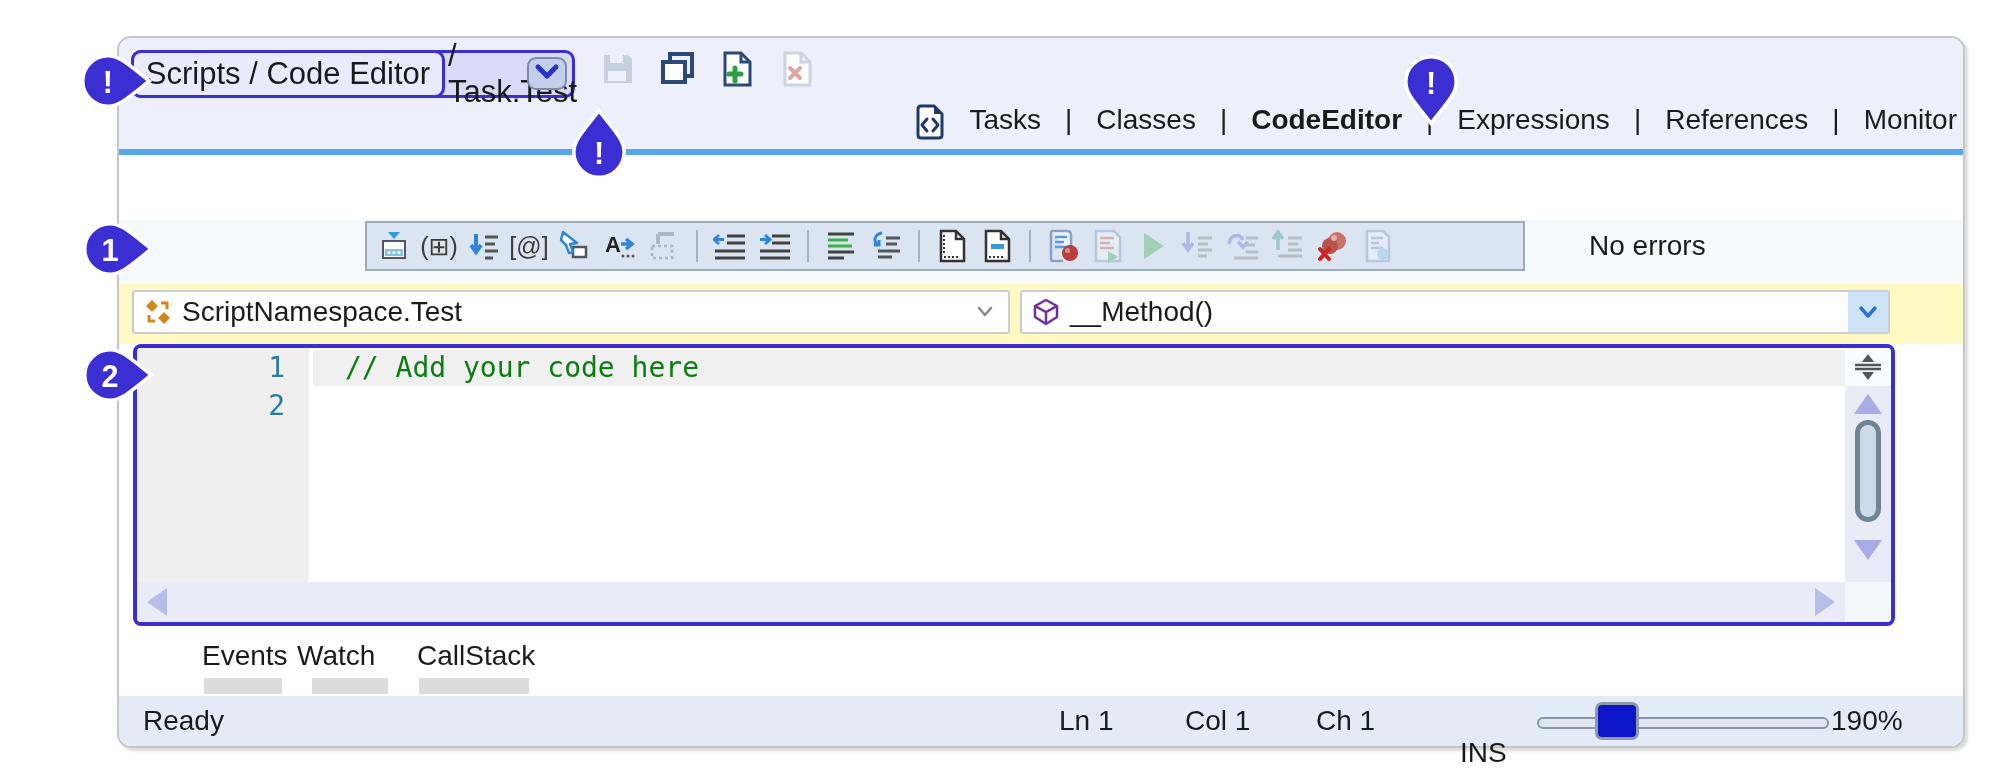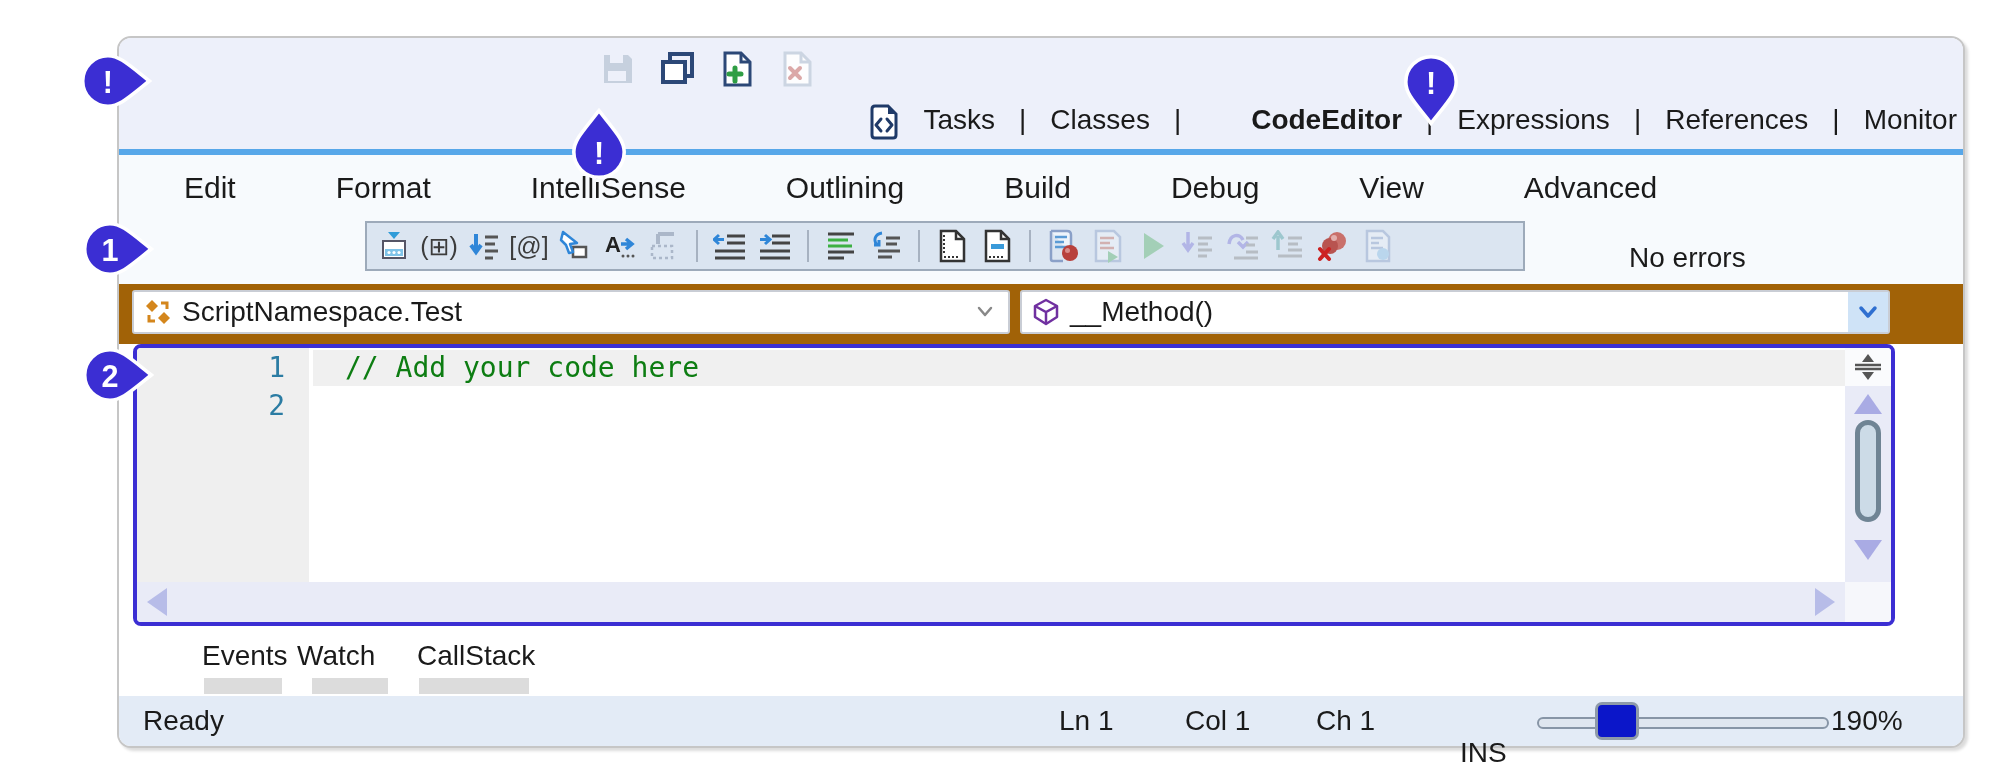--- a/index.html
+++ b/index.html
@@ -16,39 +16,39 @@
                border:3px solid #3b2ed3;border-radius:10px;display:flex;align-items:center;justify-content:center;
                font-size:31px;}
   .crumb-current{position:absolute;left:314px;top:0;height:42px;display:flex;align-items:center;font-size:31px;}
   .crumb-dd{position:absolute;right:5px;top:4px;width:40px;height:33px;background:#c3cfe9;border:2px solid #7d8aa5;
             border-radius:9px;display:flex;align-items:center;justify-content:center;padding:0;cursor:pointer;}
   .file-toolbar{position:absolute;left:478px;top:12px;display:flex;gap:20px;align-items:center;}
   .fbtn{width:40px;height:40px;border:none;background:transparent;padding:2px;display:flex;align-items:center;justify-content:center;}
   .view-tabs{position:absolute;right:6px;bottom:2px;display:flex;align-items:flex-start;gap:24px;font-size:28px;white-space:nowrap;}
   .view-tabs .sep{color:#1a1a1a;}
   .view-tabs .vt{cursor:pointer;}
-  .view-tabs .active{font-weight:bold;margin-left:46px;}
+  .view-tabs .active{font-weight:bold;}
   
   .menubar{position:absolute;left:0;top:117px;width:100%;height:65px;background:#f7fafd;
            display:flex;align-items:center;gap:100px;padding-left:65px;box-sizing:border-box;font-size:30px;}
   .menubar span{cursor:pointer;}
   
   .toolbar-row{position:absolute;left:0;top:182px;width:100%;height:64px;background:#f7fafd;}
   .lang-select{position:absolute;left:13px;top:4px;width:216px;height:40px;background:#c9d7eb;
                border:3px solid #3b2ed3;border-radius:9px;display:flex;align-items:center;font-size:28px;cursor:pointer;}
   .lang-select .lbl{padding-left:12px;}
   .lang-select svg{position:absolute;right:12px;top:14px;}
   .edit-toolbar{position:absolute;left:246px;top:1px;width:1160px;height:50px;background:#dbe5f1;
                 border:2px solid #9daaba;box-sizing:border-box;display:flex;align-items:center;gap:11px;padding:0 10px;}
   .tbtn{width:34px;height:34px;border:none;background:transparent;padding:0;display:flex;align-items:center;justify-content:center;font-size:25px;color:#3c3c3c;}
   .tsep{width:2px;height:32px;background:#a7b2c1;margin:0 4px;flex:none;}
   .dis{opacity:.42;}
-  .no-errors{position:absolute;left:1470px;top:12px;height:52px;display:flex;align-items:center;font-size:28px;margin-left:40px;}
-  
-  .combo-row{position:absolute;left:0;top:246px;width:100%;height:60px;background:#a16207;}
+  .no-errors{position:absolute;left:1470px;top:0;height:52px;display:flex;align-items:center;font-size:28px;}
+  
+  .combo-row{position:absolute;left:0;top:246px;width:100%;height:60px;background:#fef9c3;}
   .combo{position:absolute;top:6px;height:44px;background:#fff;border:2px solid #c9cdd5;border-radius:3px;
          box-sizing:border-box;display:flex;align-items:center;font-size:28px;cursor:pointer;}
   .combo .cicon{margin:0 10px 0 10px;display:flex;}
   .combo1{left:13px;width:878px;}
   .combo2{left:901px;width:870px;}
   .combo .chev-sm{position:absolute;right:14px;top:14px;}
   .combo .chev-box{position:absolute;right:0;top:0;width:40px;height:40px;background:#cfe3f7;
                    display:flex;align-items:center;justify-content:center;}
   
   .editor{position:absolute;left:14px;top:306px;width:1762px;height:282px;box-sizing:border-box;
@@ -93,20 +93,33 @@
   .badge svg{display:block;}
   .badge text{font-family:"Liberation Sans",sans-serif;font-weight:bold;fill:#fff;}
 </style>
 </head>
 <body>
 
 <div class="app">
   <div class="panel">
 
     <div class="header">
+      <div class="breadcrumb">
+        <div class="crumb-inner">
+          <span>Scripts / Code Editor</span>
+        </div>
+        <span class="crumb-current">/ Task.Test</span>
+        <button class="crumb-dd">
+          <span>
+            <svg width="26" height="18" viewBox="0 0 26 18">
+                <polyline points="4,4 13,13 22,4" fill="none" stroke="#2733c9" stroke-width="5" stroke-linecap="round" stroke-linejoin="round"></polyline>
+              </svg>
+          </span>
+        </button>
+      </div>
 
       <div class="file-toolbar">
         <button class="fbtn">
           <span>
             <svg width="36" height="36" viewBox="0 0 36 36">
                 <path d="M5 4 h24 l4 4 v24 h-28 z" fill="#c6d0de"></path>
                 <rect x="11" y="4" width="13" height="8" fill="#edf0fa"></rect>
                 <rect x="9" y="20" width="18" height="10" fill="#edf0fa"></rect>
               </svg>
           </span>
@@ -156,30 +169,20 @@
         <span class="vt">Expressions</span>
         <span class="sep">|</span>
         <span class="vt">References</span>
         <span class="sep">|</span>
         <span class="vt">Monitor</span>
       </div>
     </div>
 
     <div class="blue-line"></div>
 
-    <nav class="menubar">
-      <span>Edit</span>
-      <span>Format</span>
-      <span>IntelliSense</span>
-      <span>Outlining</span>
-      <span>Build</span>
-      <span>Debug</span>
-      <span>View</span>
-      <span>Advanced</span>
-    </nav>
 
     <div class="toolbar-row">
 
       <div class="edit-toolbar">
         <button class="tbtn">
           <svg width="32" height="32" viewBox="0 0 32 32">
               <path d="M10 2 h12 l-6 7 z" fill="#2f9bd8"></path>
               <rect x="5" y="11" width="22" height="17" fill="#fff" stroke="#556" stroke-width="2"></rect>
               <rect x="7" y="19" width="18" height="7" fill="#7fc3e8"></rect>
               <circle cx="11" cy="22.5" r="1.6" fill="#fff"></circle>

